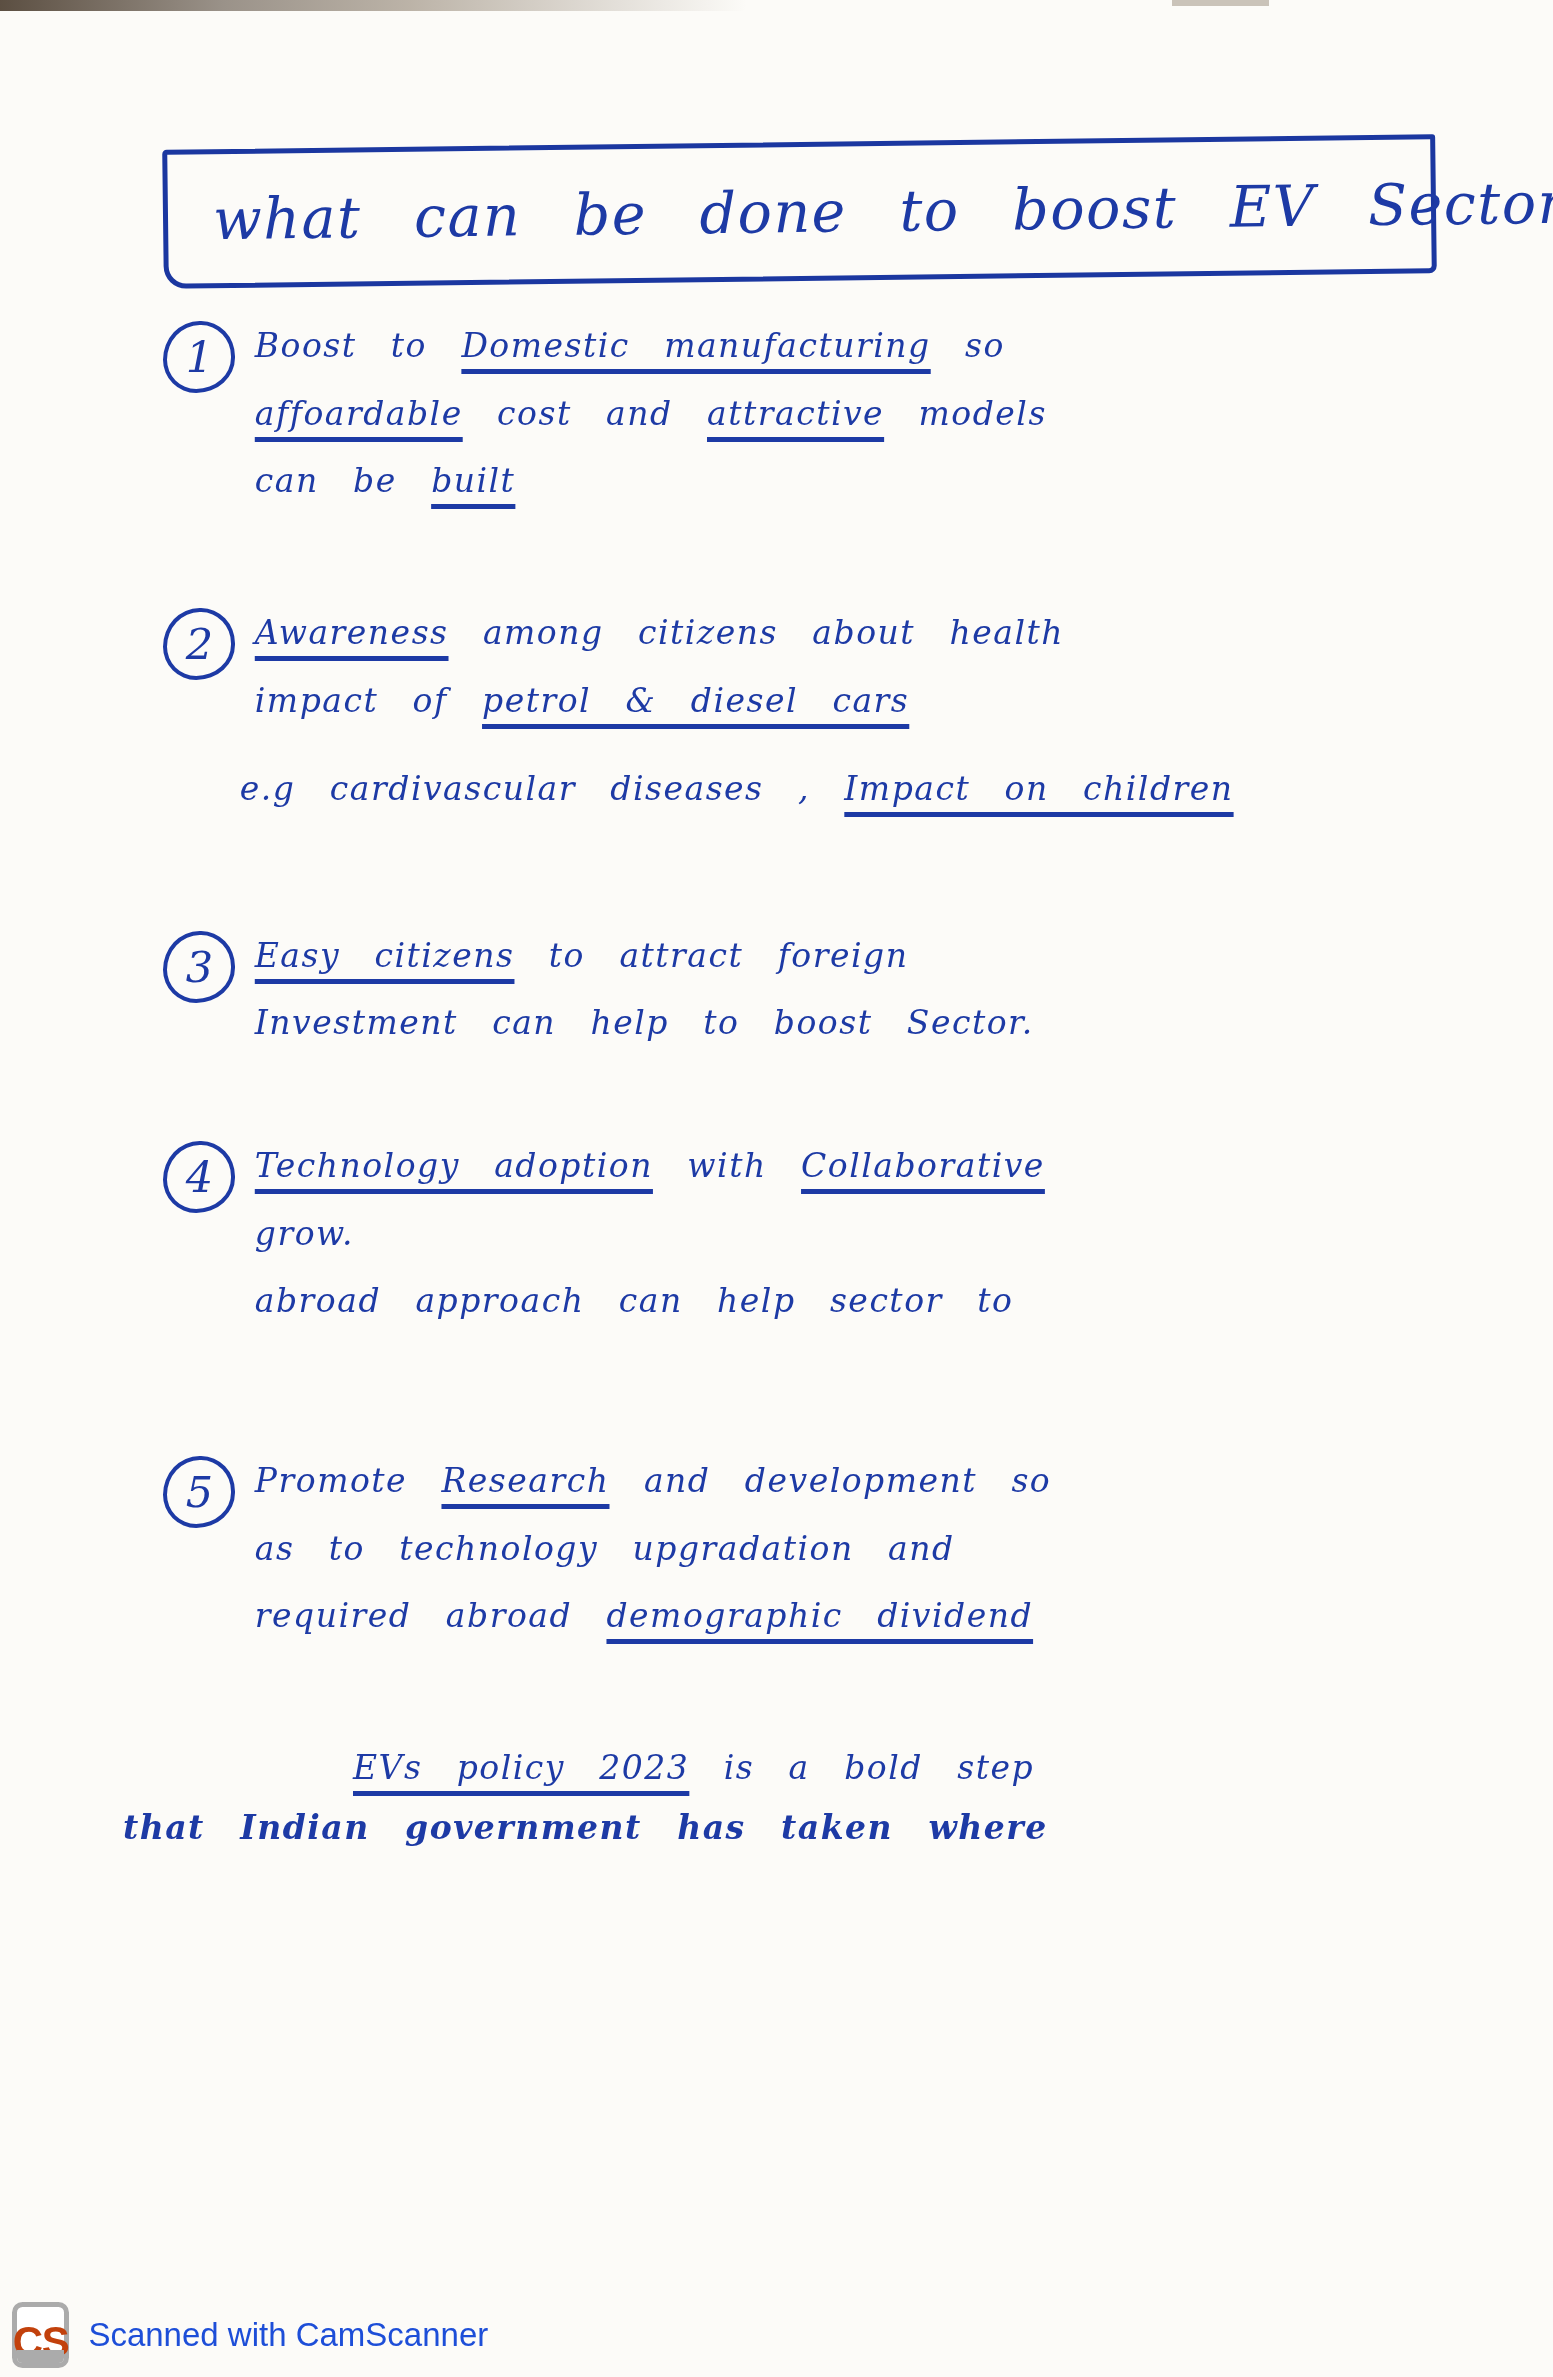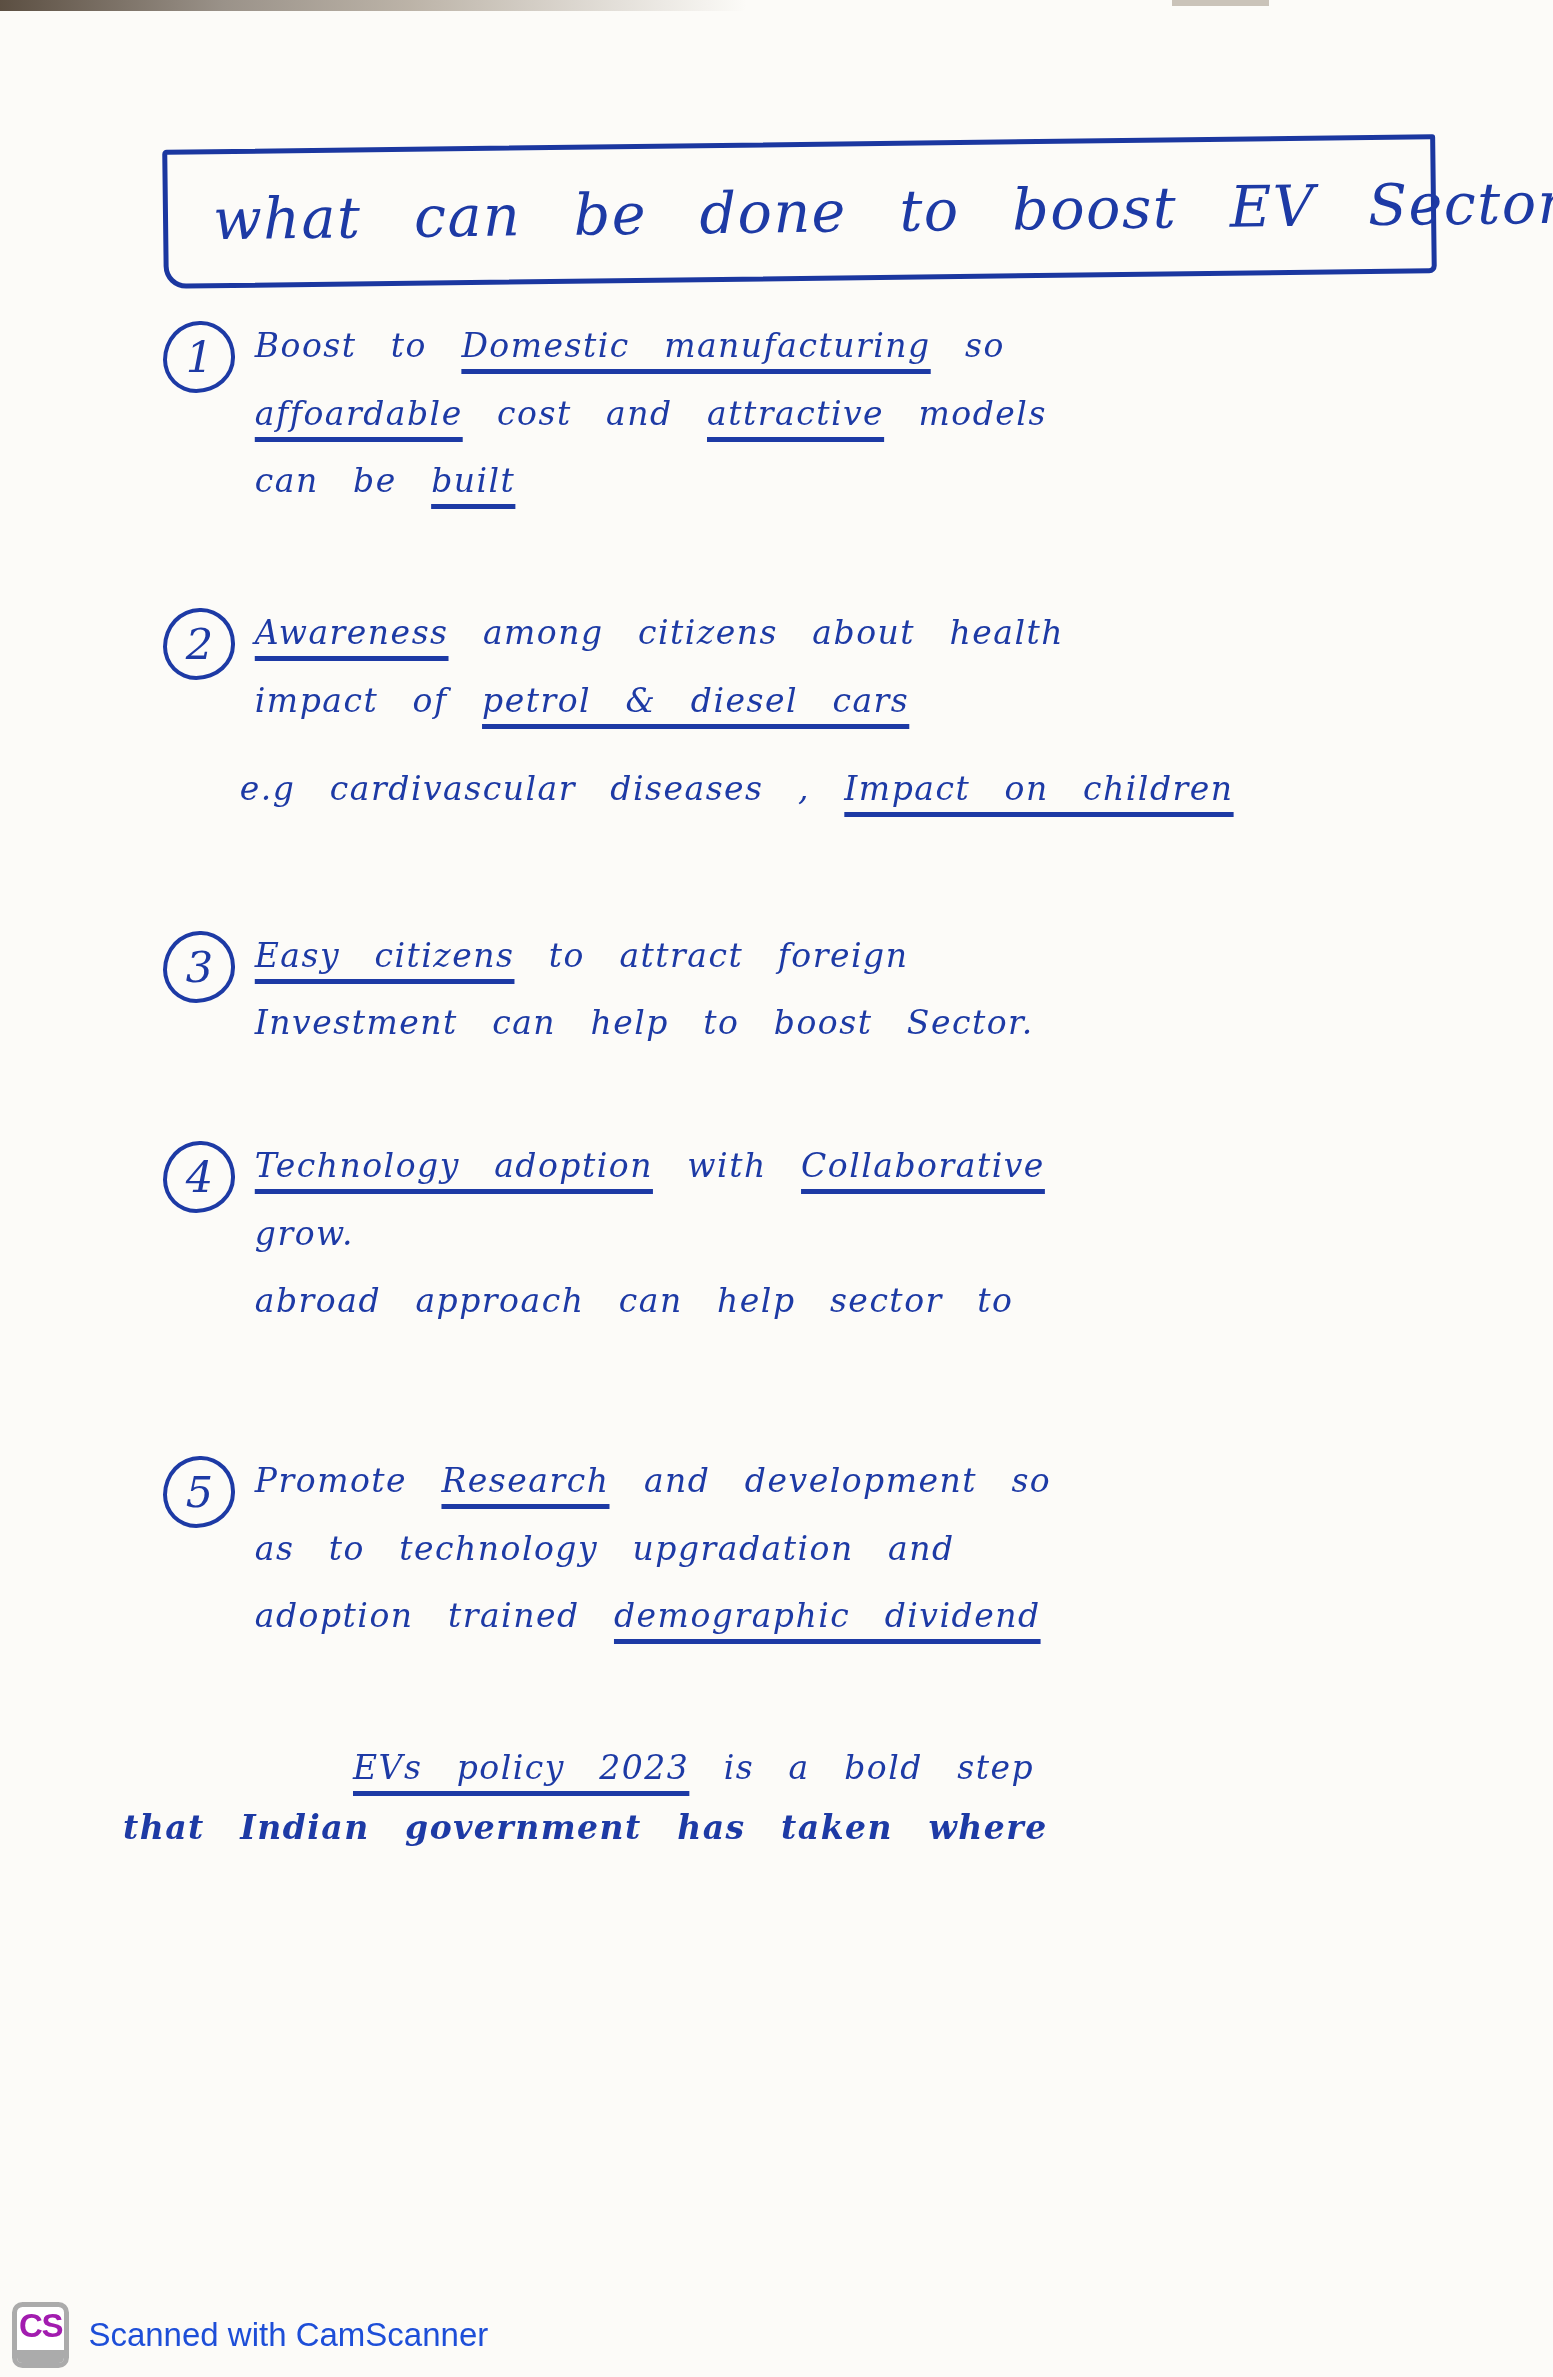--- a/index.html
+++ b/index.html
@@ -96,21 +96,21 @@
   .cs-badge{
     position:relative;
     width:57px;height:66px;
     border:5.2px solid #ababab;
     border-radius:10.5px;
     box-sizing:border-box;
     display:flex;align-items:flex-start;justify-content:center;
     background:#fff;
   }
   .cs-badge .cs-letters{
-    font-weight:bold;font-size:33px;color:#a21caf;margin-top:0;
+    font-weight:bold;font-size:42px;color:#c2410c;margin-top:11px;
     letter-spacing:-1.5px;
   }
   .cs-badge .cs-bar{
     position:absolute;bottom:0;left:0;right:0;height:13.4px;
     background:#ababab;border-radius:0 0 5.2px 5.2px;
   }
   .scan-text{font-size:33px;color:#1d4ed8;}
 </style>
 </head>
 <body>
@@ -159,21 +159,21 @@
         <div class="line"><span>grow.</span></div>
         <div class="line"><span>abroad approach can help sector to</span></div>
       </div>
     </div>
 
     <div class="item item-5">
       <span class="num">5</span>
       <div class="body">
         <div class="line"><span>Promote </span><span class="u">Research</span><span> and development so</span></div>
         <div class="line"><span>as to technology upgradation and</span></div>
-        <div class="line"><span>adoption trained </span><span class="u">demographic dividend</span></div>
+        <div class="line"><span>required abroad </span><span class="u">demographic dividend</span></div>
       </div>
     </div>
 
     <div class="closing">
       <div class="line cl-1"><span class="u">EVs policy 2023</span><span> is a bold step</span></div>
       <div class="line cl-2"><span>that Indian government has taken where</span></div>
 
     </div>
 
   </div>

